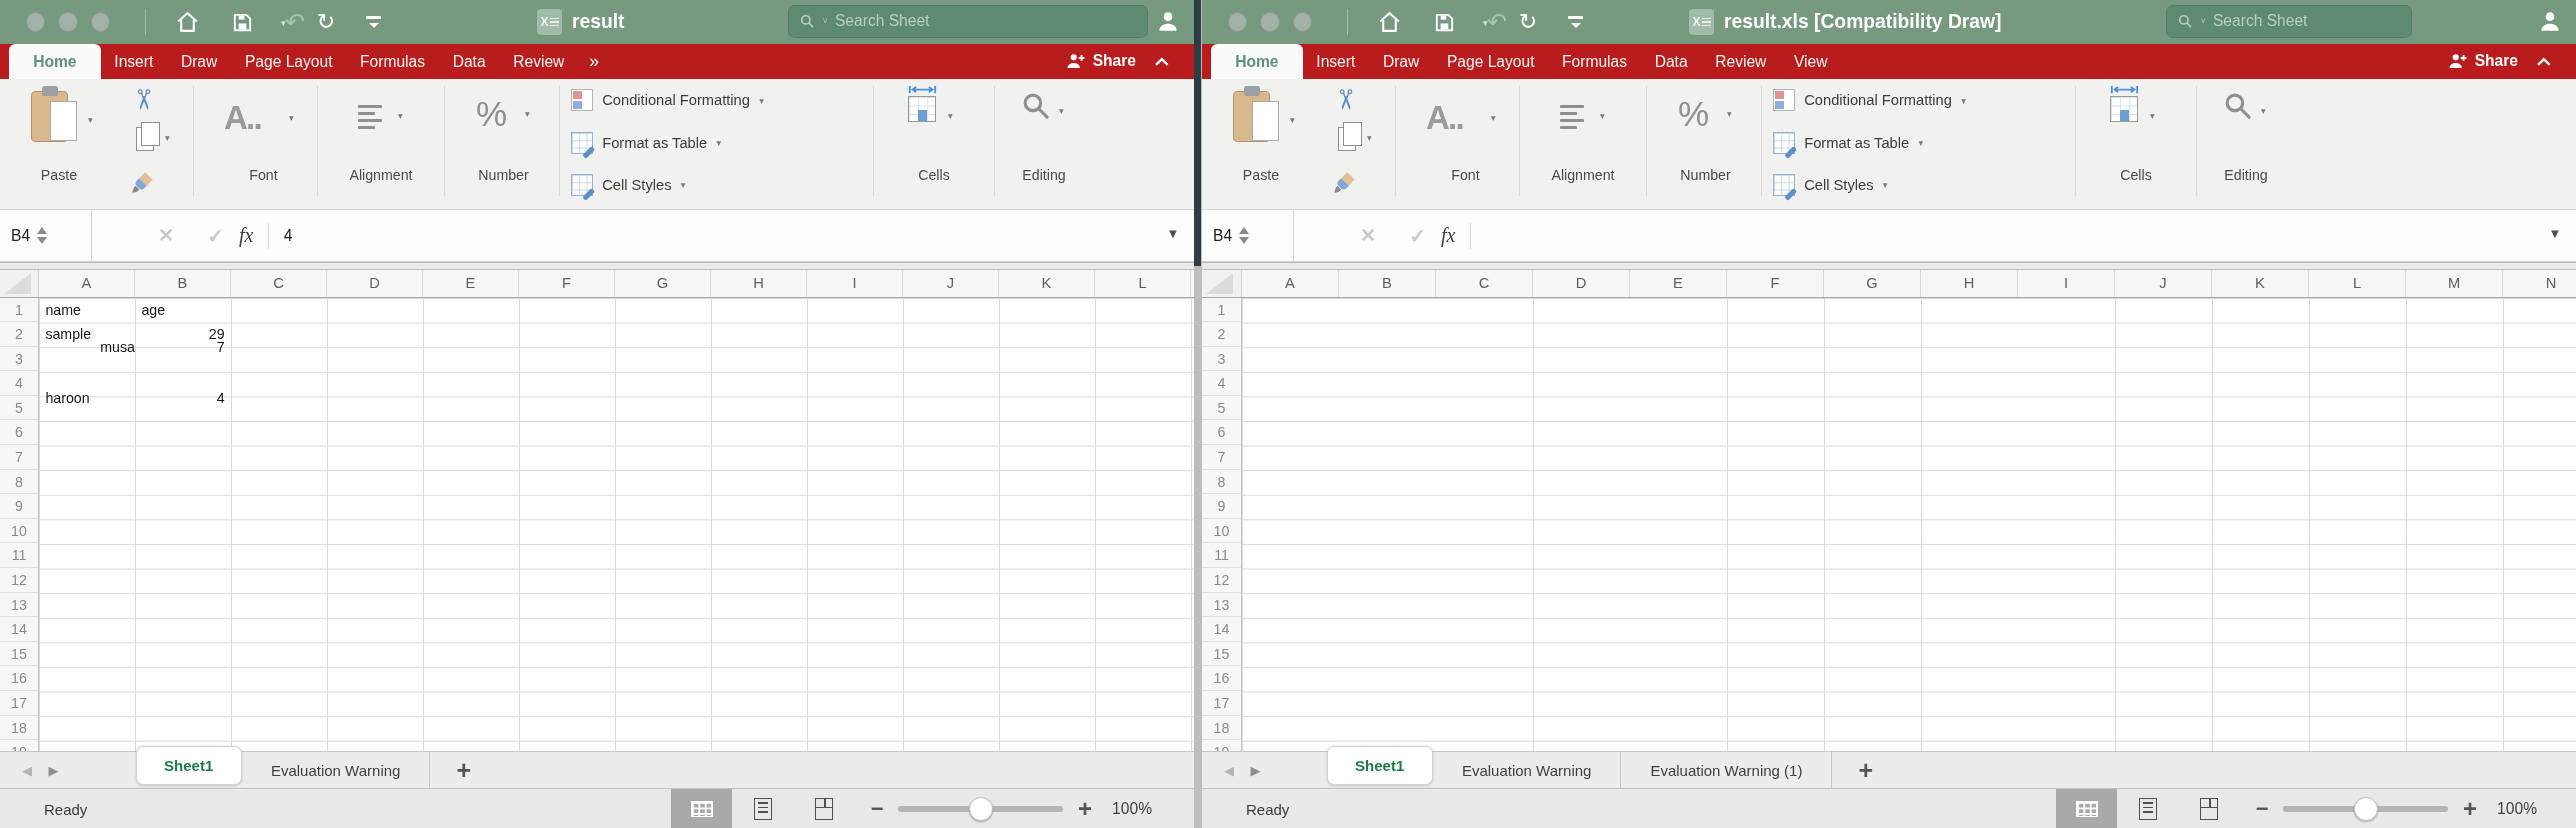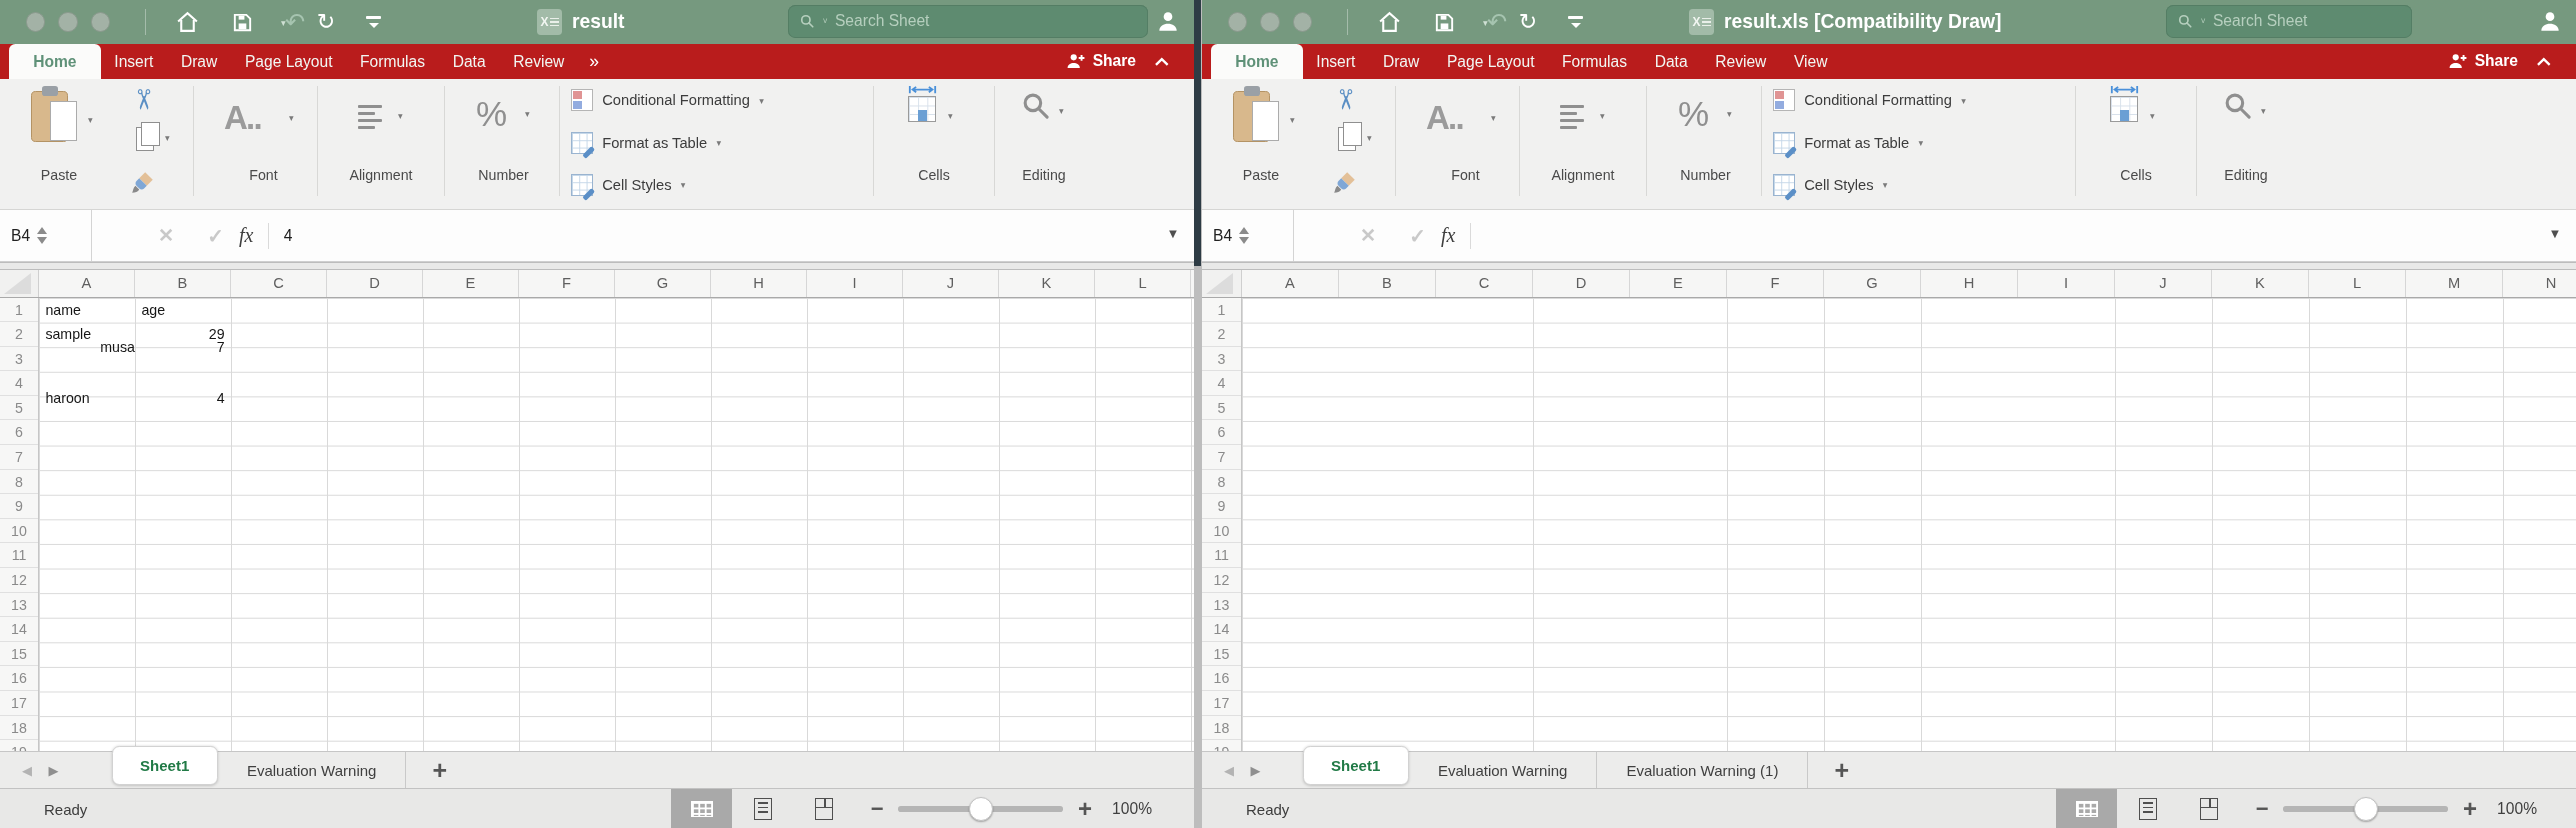--- a/index.html
+++ b/index.html
@@ -136,21 +136,21 @@
 
   
   .sheetbar{position:relative;height:36px;flex:none;background:#ececeb;border-top:0.9px solid #c6c6c6;display:flex;align-items:center;}
   .sarrow{font-size:13px;margin-left:22px;color:#b3b3b3;}
   .sarrow2{font-size:13px;margin-left:16.5px;color:#8f8f8f;}
   .stabs{display:flex;align-items:center;height:100%;}
   .win-l .stabs{margin-left:53px;} .win-r .stabs{margin-left:42px;}
   .stab{height:100%;display:flex;align-items:center;padding:0 29px;font-size:15px;color:#3f3f3f;box-sizing:border-box;white-space:nowrap;}
   .stab.inactive{border-right:0.9px solid #c9c9c9;}
   .stab.active{background:#fff;border:0.9px solid #d2d2d2;border-radius:7.3px;height:39px;position:relative;top:-4.6px;
-               font-weight:bold;color:#217a46;box-shadow:0 0.9px 2.8px rgba(0,0,0,.18);z-index:3;padding:0 27.6px;}
+               font-weight:bold;color:#217a46;box-shadow:0 0.9px 2.8px rgba(0,0,0,.18);z-index:3;padding:0 27.6px;margin-left:24px;}
   .addsheet{margin-left:26px;font-size:25px;color:#555;font-weight:bold;line-height:1;}
 
   
   .statusbar{position:relative;height:40px;flex:none;background:#e8e8e7;border-top:0.9px solid #c2c2c2;display:flex;align-items:center;}
   .ready{margin-left:44px;font-size:15px;color:#3d3d3d;}
   .cluster{margin-left:auto;display:flex;align-items:center;height:100%;}
   .win-l .cluster{margin-right:42px;} .win-r .cluster{margin-right:39px;}
   .vbtn{width:61px;height:100%;display:flex;align-items:center;justify-content:center;}
   .vbtn.active{background:#a9a9a9;}
   .icon-grid{width:19.3px;height:14.7px;border:1.8px solid #fff;box-sizing:content-box;

